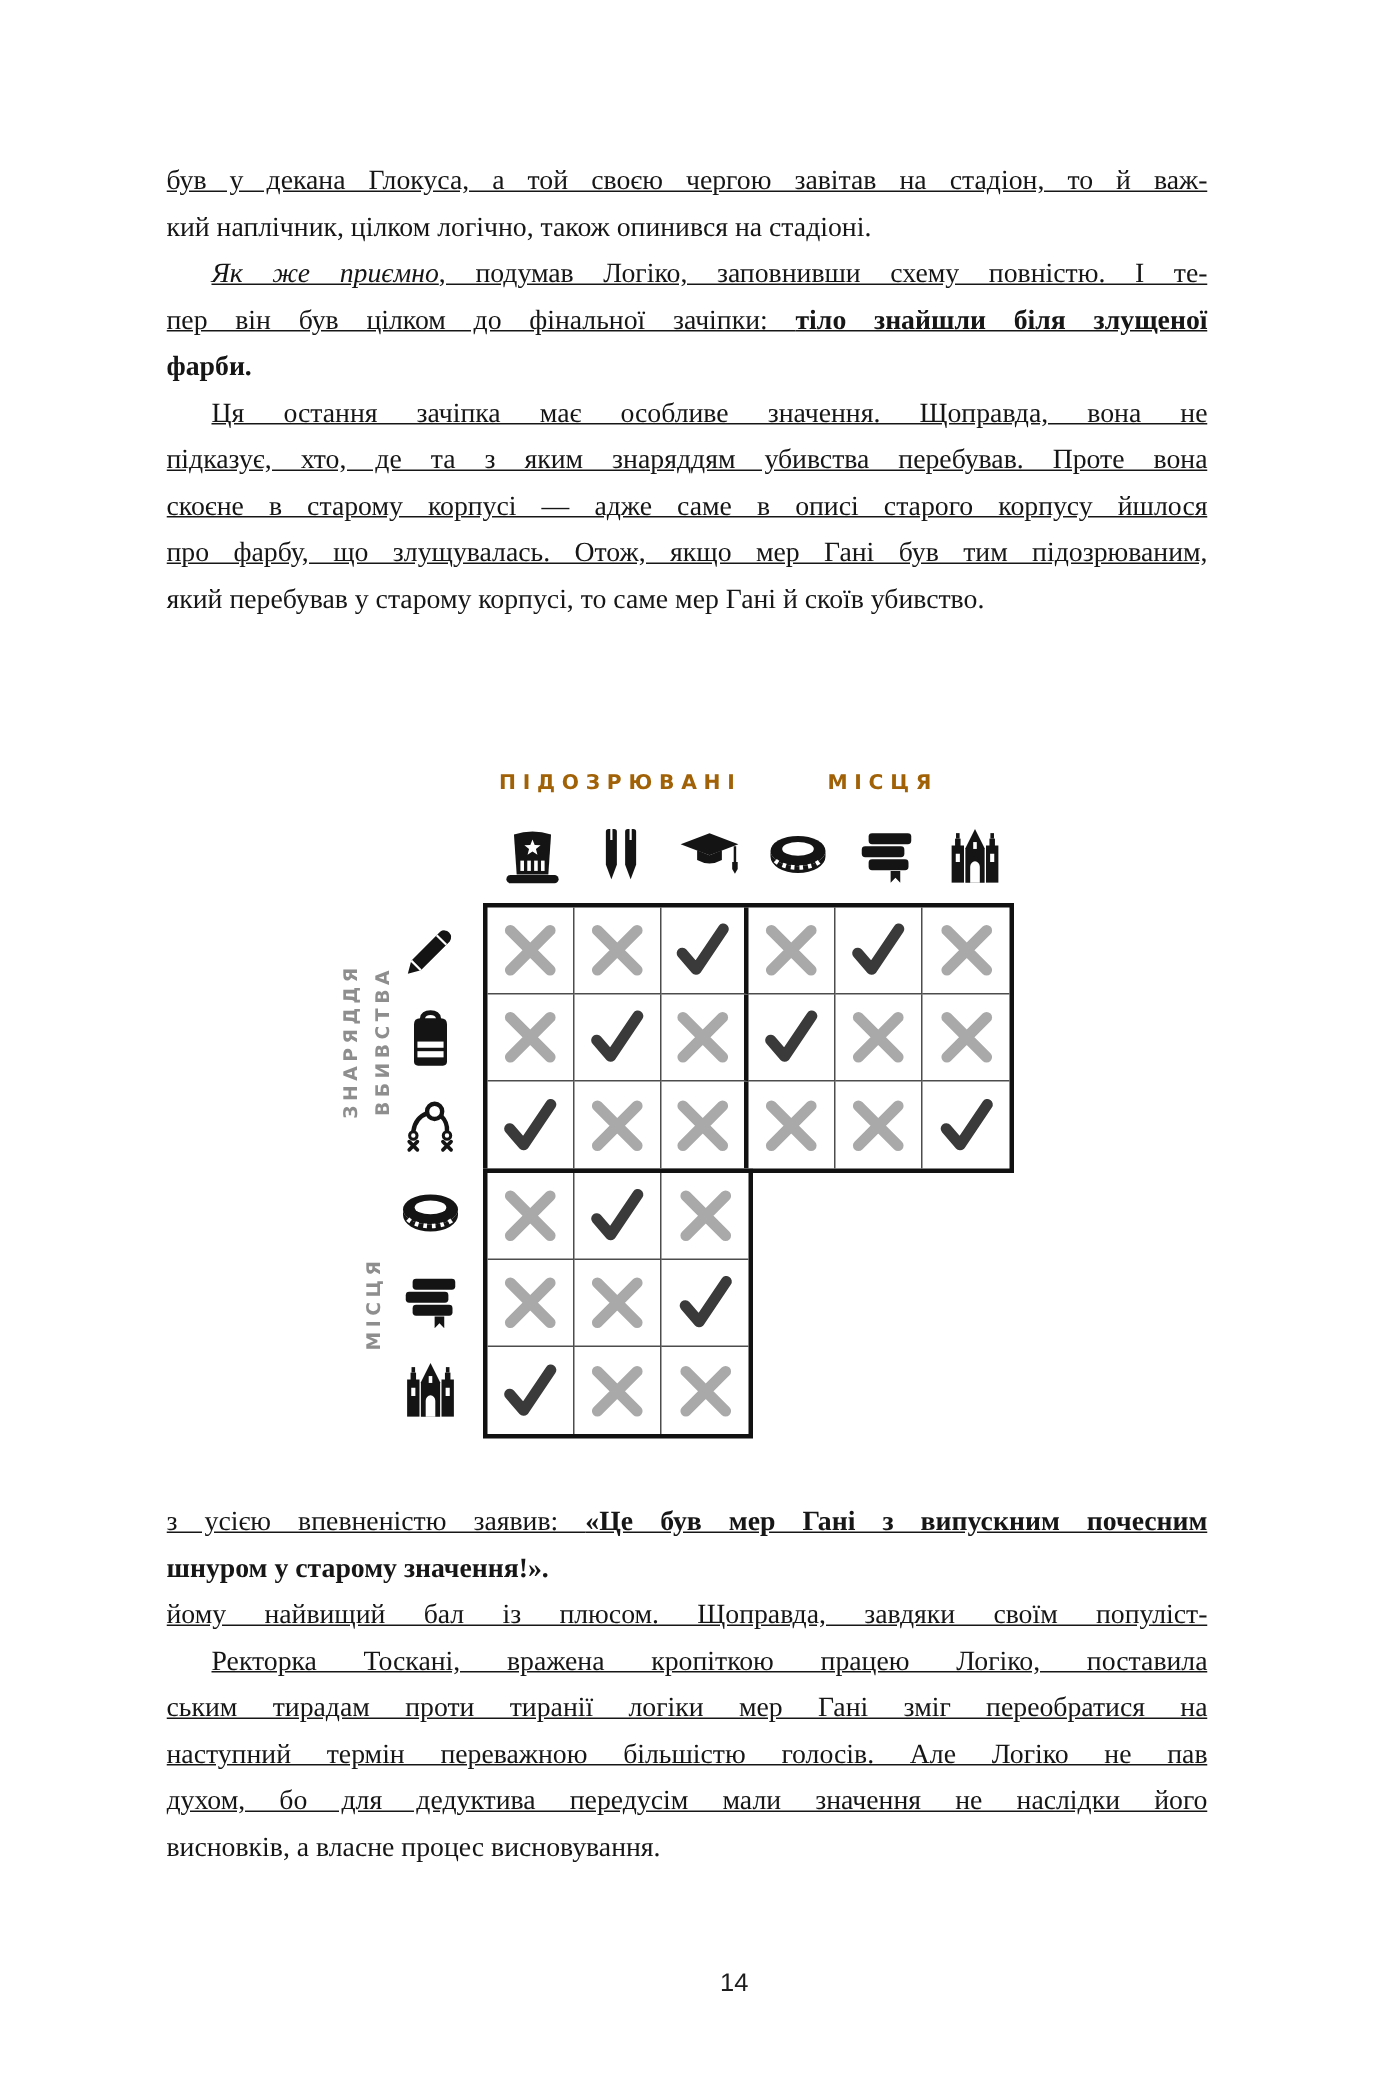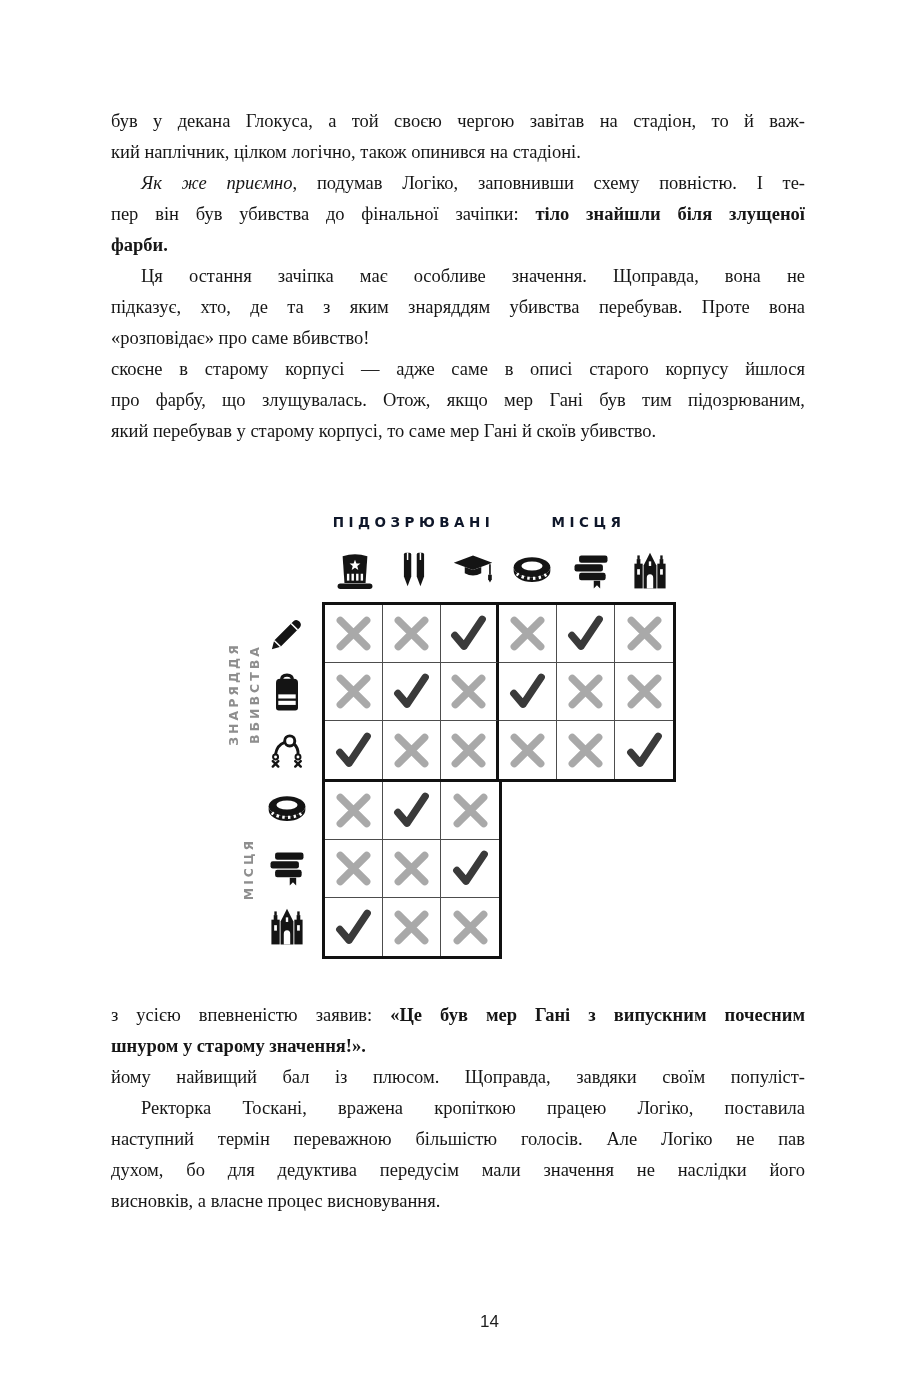--- a/index.html
+++ b/index.html
@@ -6,28 +6,28 @@
   .page {
     position:relative; width:915px; height:1388px; margin:0 auto;
     background:#ffffff; overflow:hidden;
     font-family:"Liberation Serif", serif; color:#161616;
   }
   
   .textblock { position:absolute; left:111px; width:694px; font-size:18.5px; line-height:31px; }
   #top-text { top:106px; }
   #bottom-text { top:1000px; }
   .tl { height:31px; overflow:hidden; text-align:left; }
-  .tl.just { text-align:justify; text-align-last:justify; }
+  .tl.just { text-align:justify; text-align-last:justify;text-decoration:underline; }
   .tl.ind { padding-left:30px; }
   .it { font-style:italic; }
   .bd { font-weight:bold; }
   
   .grp-label {
     position:absolute; font-family:"DejaVu Sans", sans-serif; font-weight:bold;
-    font-size:13.5px; letter-spacing:4.5px; color:#0f172a; text-align:center;
+    font-size:13.5px; letter-spacing:4.5px; color:#a16207; text-align:center;
   }
   #suspects-label { left:325px; top:514px; width:177px; }
   #places-top-label { left:500px; top:514px; width:177px; }
   .vlabel {
     position:absolute; font-family:"DejaVu Sans", sans-serif; font-weight:bold;
     font-size:12.5px; letter-spacing:3px; color:#8e8e8e; text-align:center;
     transform:rotate(-90deg);
   }
   #weapons-label { left:147px; top:672px; width:196px; height:44px; line-height:21px; }
   #places-left-label { left:189px; top:859px; width:120px; height:20px; line-height:20px; }
@@ -50,25 +50,24 @@
 </style>
 </head>
 <body>
 
 <div class="page">
 
   <div id="top-text" class="textblock">
       <div class="tl just"><span>був у декана Глокуса, а той своєю чергою завітав на стадіон, то й важ-</span></div>
       <div class="tl"><span>кий наплічник, цілком логічно, також опинився на стадіоні.</span></div>
       <div class="tl just ind"><span class="it">Як же приємно</span><span>, подумав Логіко, заповнивши схему повністю. І те-</span></div>
-      <div class="tl just"><span>пер він був убивства до фінальної зачіпки: </span><span class="bd">тіло знайшли біля злущеної</span></div>
+      <div class="tl just"><span>пер він був цілком до фінальної зачіпки: </span><span class="bd">тіло знайшли біля злущеної</span></div>
       <div class="tl"><span class="bd">фарби.</span></div>
       <div class="tl just ind"><span>Ця остання зачіпка має особливе значення. Щоправда, вона не</span></div>
       <div class="tl just"><span>підказує, хто, де та з яким знаряддям убивства перебував. Проте вона</span></div>
-      <div class="tl"><span>«розповідає» про саме вбивство!</span></div>
       <div class="tl just"><span>скоєне в старому корпусі — адже саме в описі старого корпусу йшлося</span></div>
       <div class="tl just"><span>про фарбу, що злущувалась. Отож, якщо мер Гані був тим підозрюваним,</span></div>
       <div class="tl"><span>який перебував у старому корпусі, то саме мер Гані й скоїв убивство.</span></div>
     </div>
 
   <div>
     <div id="suspects-label" class="grp-label">ПІДОЗРЮВАНІ</div>
     <div id="places-top-label" class="grp-label">МІСЦЯ</div>
 
     <div id="weapons-label" class="vlabel">ЗНАРЯДДЯ<br>ВБИВСТВА</div>
@@ -355,19 +354,20 @@
           </svg>
         </div>
       </div>
   </div>
 
   <div id="bottom-text" class="textblock">
       <div class="tl just"><span>з усією впевненістю заявив: </span><span class="bd">«Це був мер Гані з випускним почесним</span></div>
       <div class="tl"><span class="bd">шнуром у старому значення!».</span></div>
       <div class="tl just"><span>йому найвищий бал із плюсом. Щоправда, завдяки своїм популіст-</span></div>
       <div class="tl just ind"><span>Ректорка Тоскані, вражена кропіткою працею Логіко, поставила</span></div>
+      <div class="tl just"><span>ським тирадам проти тиранії логіки мер Гані зміг переобратися на</span></div>
       <div class="tl just"><span>наступний термін переважною більшістю голосів. Але Логіко не пав</span></div>
       <div class="tl just"><span>духом, бо для дедуктива передусім мали значення не наслідки його</span></div>
       <div class="tl"><span>висновків, а власне процес висновування.</span></div>
     </div>
 
   <div id="page-number">14</div>
 </div>
 
 </body></html>

